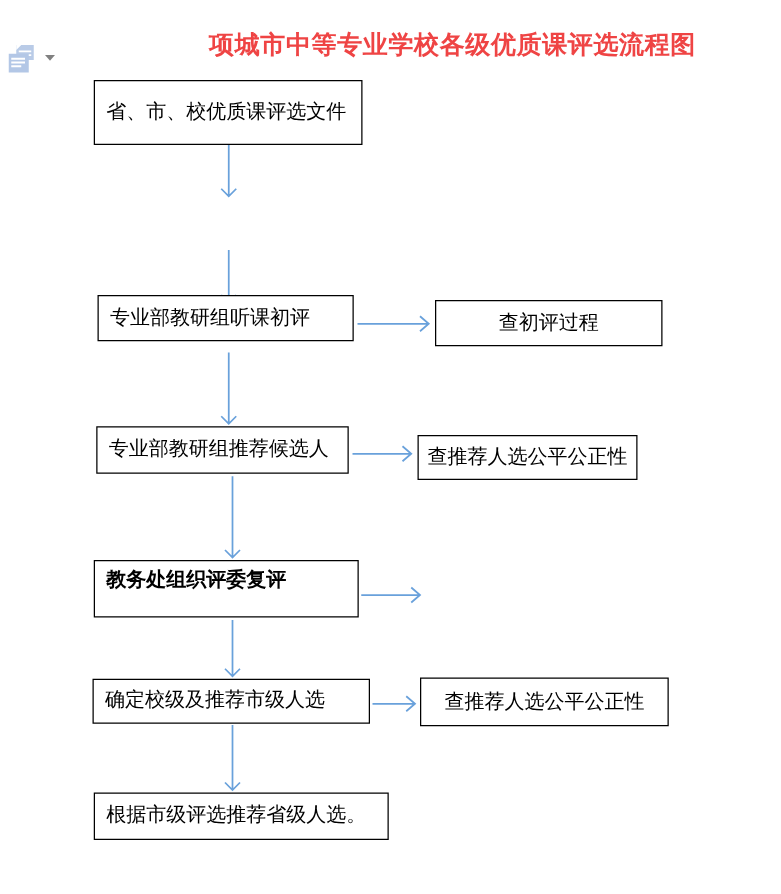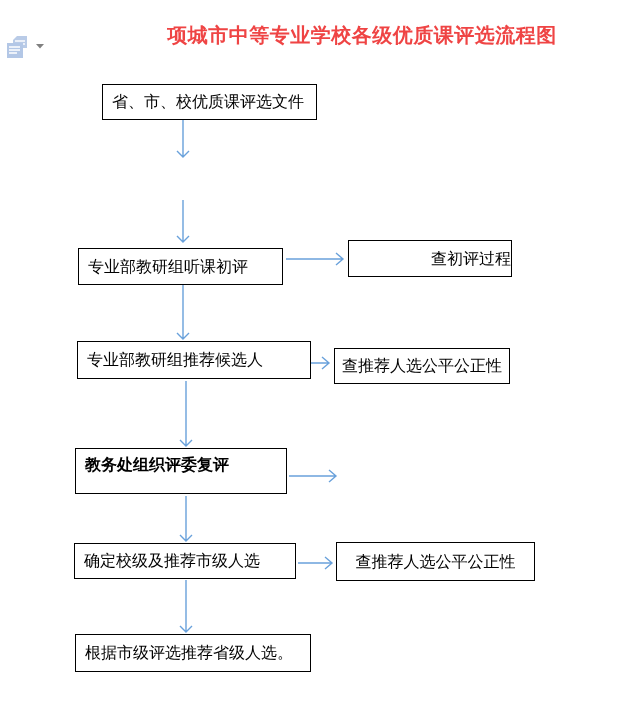--- a/index.html
+++ b/index.html
@@ -39,28 +39,28 @@
     border:1.5px solid #000;
     font-size:16px;
     line-height:1.25;
     display:flex;
     align-items:center;
     padding-left:9px;
     white-space:nowrap;
   }
   .node.top-align{align-items:flex-start;padding-top:6px;}
   .node.side{justify-content:center;padding-left:0;text-align:center;}
-  #n1{left:75px;top:84px;width:215px;height:36px;margin-left:27px;}
+  #n1{left:75px;top:64px;width:215px;height:52px;}
   #n2{left:80px;top:156px;width:220px;height:42px;}
-  #n3{left:78px;top:248px;width:205px;height:37px;}
-  #n4{left:77px;top:341px;width:234px;height:38px;}
+  #n3{left:78px;top:236px;width:205px;height:37px;}
+  #n4{left:77px;top:341px;width:202px;height:38px;}
   #n5{left:75px;top:448px;width:212px;height:46px;font-weight:bold;}
   #n6{left:74px;top:543px;width:222px;height:36px;}
   #n7{left:75px;top:634px;width:236px;height:38px;}
-  #s3{left:348px;top:240px;width:164px;height:37px;justify-content:flex-end;}
+  #s3{left:348px;top:240px;width:182px;height:37px;}
   #s4{left:334px;top:348px;width:176px;height:36px;}
   #s5{left:340px;top:455px;width:183px;height:40px;}
   #s6{left:336px;top:542px;width:199px;height:39px;}
 </style>
 </head>
 <body>
 
 <div class="canvas">
 
   <h1 class="title">项城市中等专业学校各级优质课评选流程图</h1>

